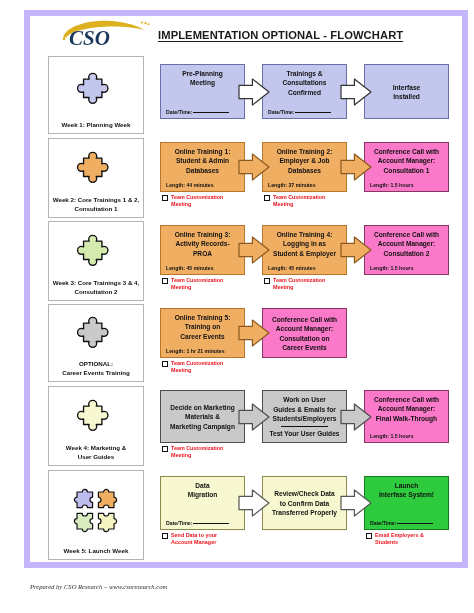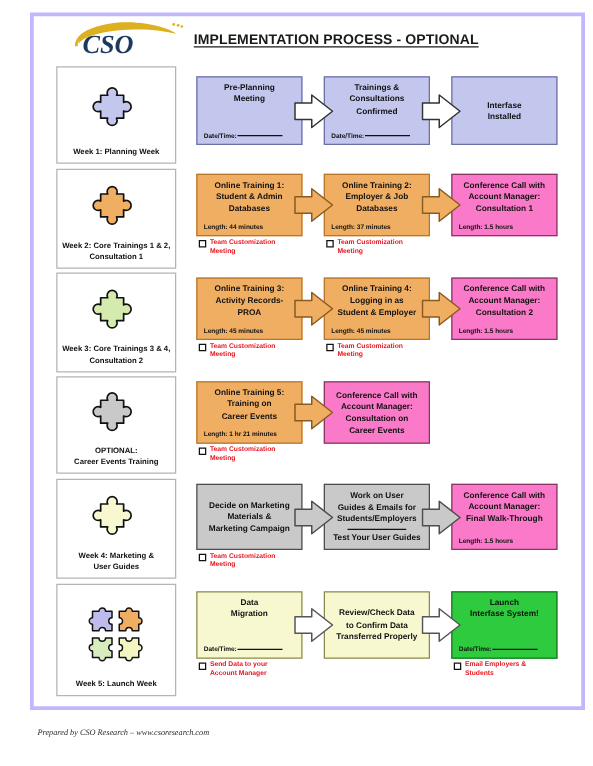--- a/index.html
+++ b/index.html
@@ -15,21 +15,21 @@
     position: relative;
   }
 
   
   #page-frame {
     position: absolute;
     left: 24px;
     top: 10px;
     width: 444px;
     height: 558px;
-    border: 3px solid #c4b5fd;
+    border: 6px solid #c4b5fd;
     box-sizing: border-box;
     background: #ffffff;
   }
 
   
   #header {
     position: absolute;
     left: 0;
     top: 0;
     width: 100%;
@@ -198,21 +198,21 @@
     <div id="cso-logo">
       <svg viewBox="0 0 96 34" width="96" height="34" aria-hidden="true">
         <path d="M10 20 C10 6, 40 0, 64 4 C76 6, 84 9, 88 12 C80 10, 70 8.5, 58 8.5 C34 8.5, 14 13, 10 20 Z" fill="#ddb020"></path>
         <path d="M8 22 C8 9, 34 2.5, 58 5.5" fill="none" stroke="#ddb020" stroke-width="2.2"></path>
         <circle cx="86" cy="4.5" r="1.1" fill="#ddb020"></circle>
         <circle cx="89.5" cy="5.2" r="1.1" fill="#ddb020"></circle>
         <circle cx="92.5" cy="6.2" r="1.0" fill="#ddb020"></circle>
         <text x="13" y="27" font-family="'Liberation Serif', serif" font-size="21" font-weight="bold" font-style="italic" fill="#1c3a5e">CSO</text>
       </svg>
     </div>
-    <div id="chart-title">IMPLEMENTATION PROCESS - OPTIONAL</div>
+    <div id="chart-title">IMPLEMENTATION OPTIONAL - FLOWCHART</div>
   </div>
 
   <div id="rows-host">
       <div class="row" style="top: 40px; height: 78px;">
         <div class="week-cell" style="height: 78px;">
           <div class="puzzle-wrap">
             <svg viewBox="0 0 44 44" width="40" height="40">
     <path d="M14 7 a4.4 4.4 0 0 1 8.8 0 a4.4 4.4 0 0 1 -0.5 2 h6.2 v6.3 a4.4 4.4 0 0 1 2.2 -0.6
              a4.4 4.4 0 0 1 0 8.8 a4.4 4.4 0 0 1 -2.2 -0.6 v6.3 h-6.2 a4.4 4.4 0 0 0 0.5 2
              a4.4 4.4 0 0 1 -8.8 0 a4.4 4.4 0 0 1 0.5 -2 h-6.2 v-6.3 a4.4 4.4 0 0 1 -2.2 0.6

